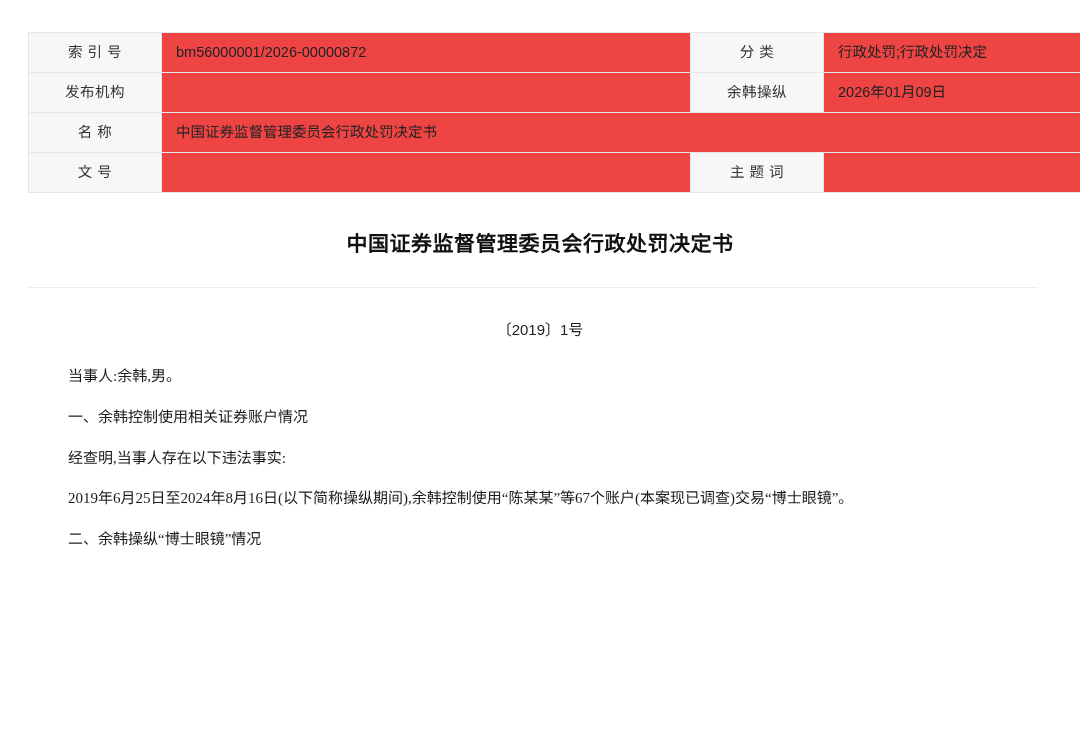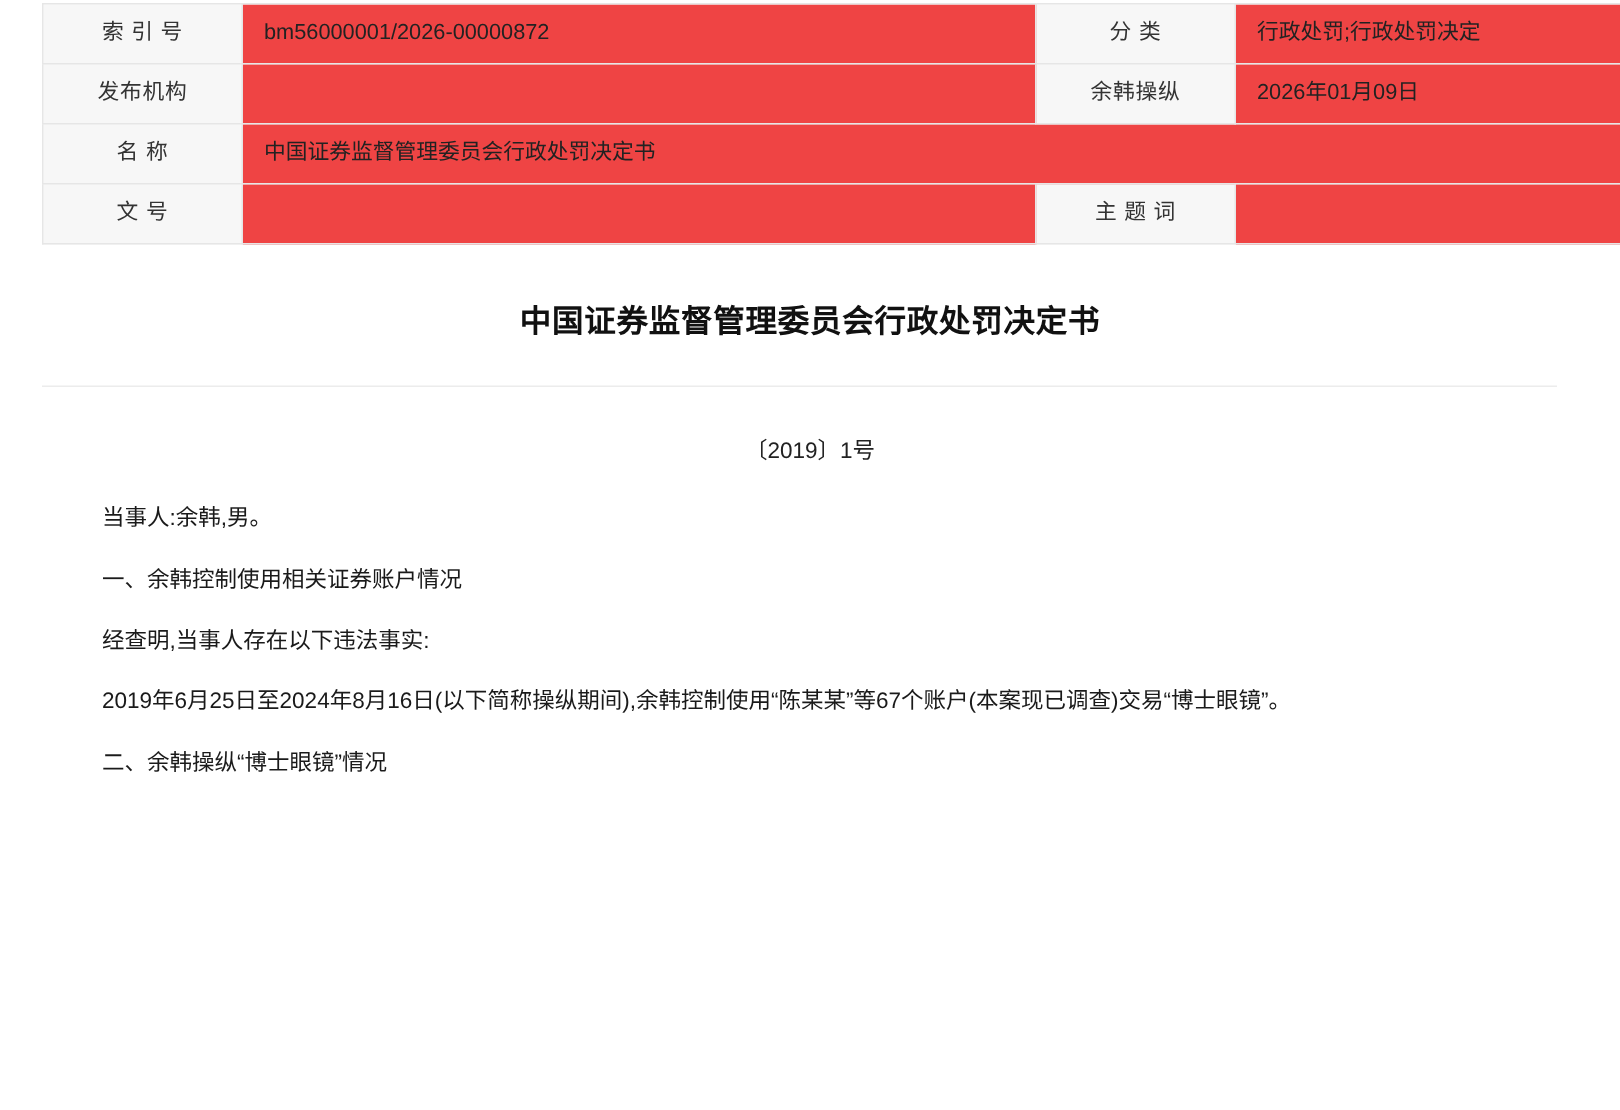--- a/index.html
+++ b/index.html
@@ -17,21 +17,21 @@
   .page {
     width: 1080px;
     height: 740px;
     box-sizing: border-box;
     padding: 0;
     position: relative;
     background: #fff;
   }
   
   .meta-wrap {
-    padding: 2px 28px 0 28px;
+    padding: 32px 28px 0 28px;
   }
   table.meta {
     width: 1010px;
     border-collapse: collapse;
     table-layout: fixed;
     font-size: 14.5px;
     color: #222;
   }
   table.meta td {
     border: 1px solid #e6e6e6;
@@ -76,20 +76,21 @@
     color: #222;
   }
   
   .body {
     margin: 0 38px;
     padding-top: 12px;
     font-size: 15px;
     line-height: 2.05;
     color: #1a1a1a;
     text-align: justify;
+    font-family: Liberation Serif, serif;
   }
   .body p {
     margin: 10px 0 0 0;
     text-indent: 2em;
   }
 </style>
 </head>
 <body>
 
 <div class="page">

